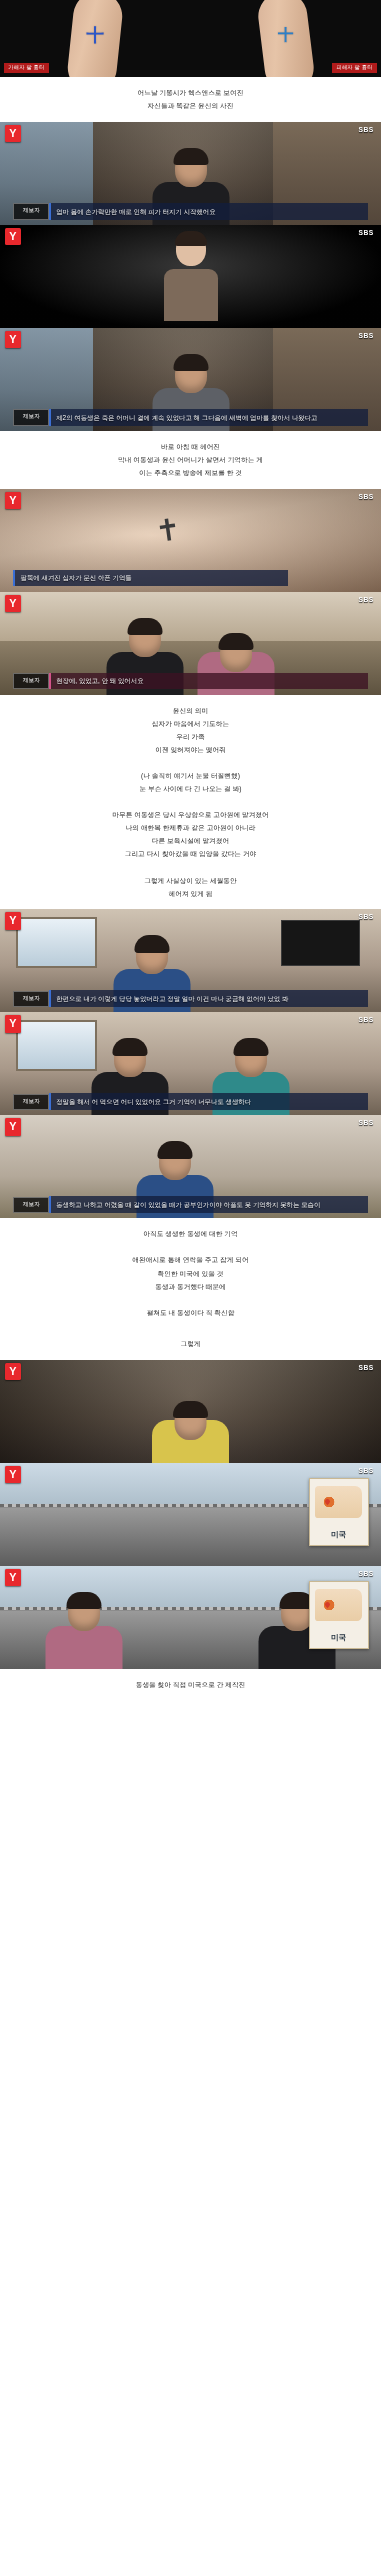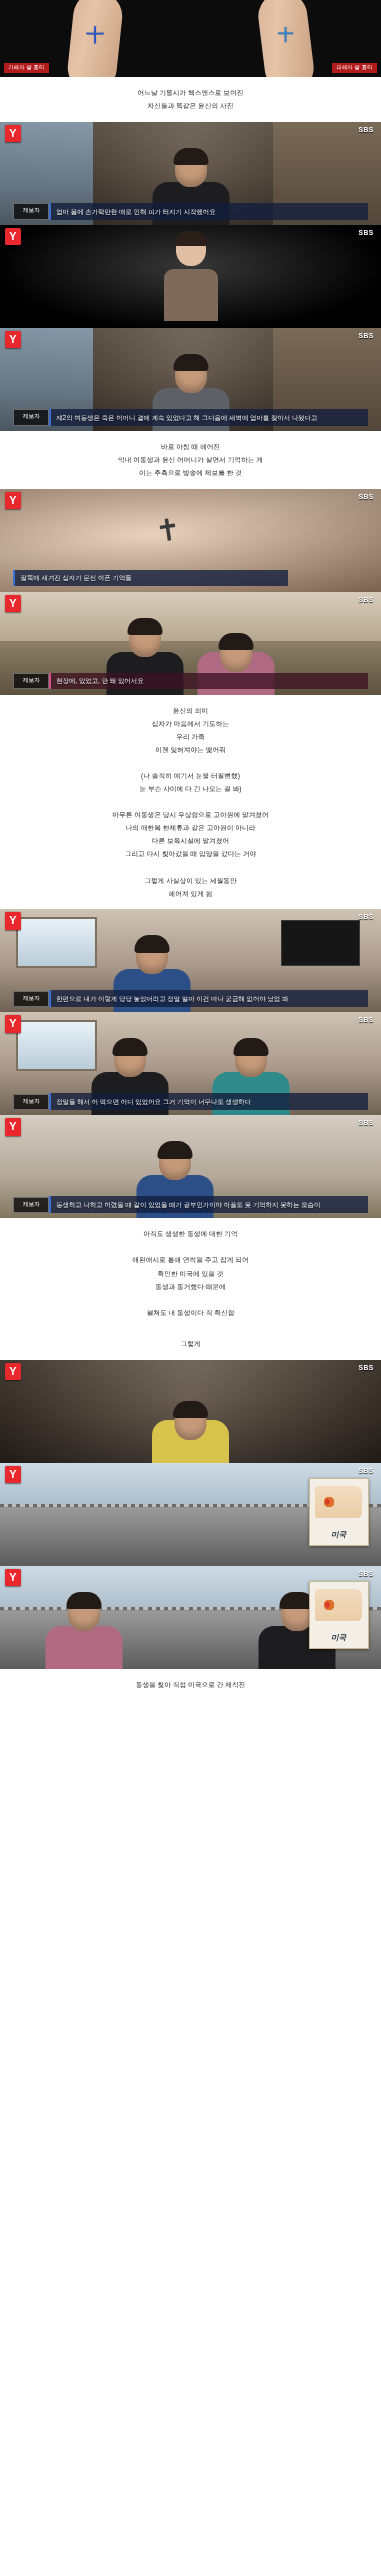--- a/index.html
+++ b/index.html
@@ -251,21 +251,20 @@
   }
 
   
   .mapcard {
     position: absolute; right: 12.4px; top: 15.5px;
     width: 58px; height: 66px;
     background: #f4efe6;
     border: 1px solid #c9b893;
     box-shadow: 0 1px 3.1px rgba(0,0,0,.4);
     z-index: 5;
-    font-style: italic;
   }
   .mapcard .usa {
     position: absolute; left: 5.2px; top: 7.2px; width: 47px; height: 32px;
     background:
       radial-gradient(circle at 30% 50%, #e06f2e 0 14%, transparent 15%),
       linear-gradient(180deg,#f2dcc0,#e9cda6);
     border-radius: 4.1px 7.2px 5.2px 3.1px;
   }
   .mapcard .pin {
     position: absolute; left: 15.5px; top: 19.6px; width: 5.2px; height: 5.2px;

